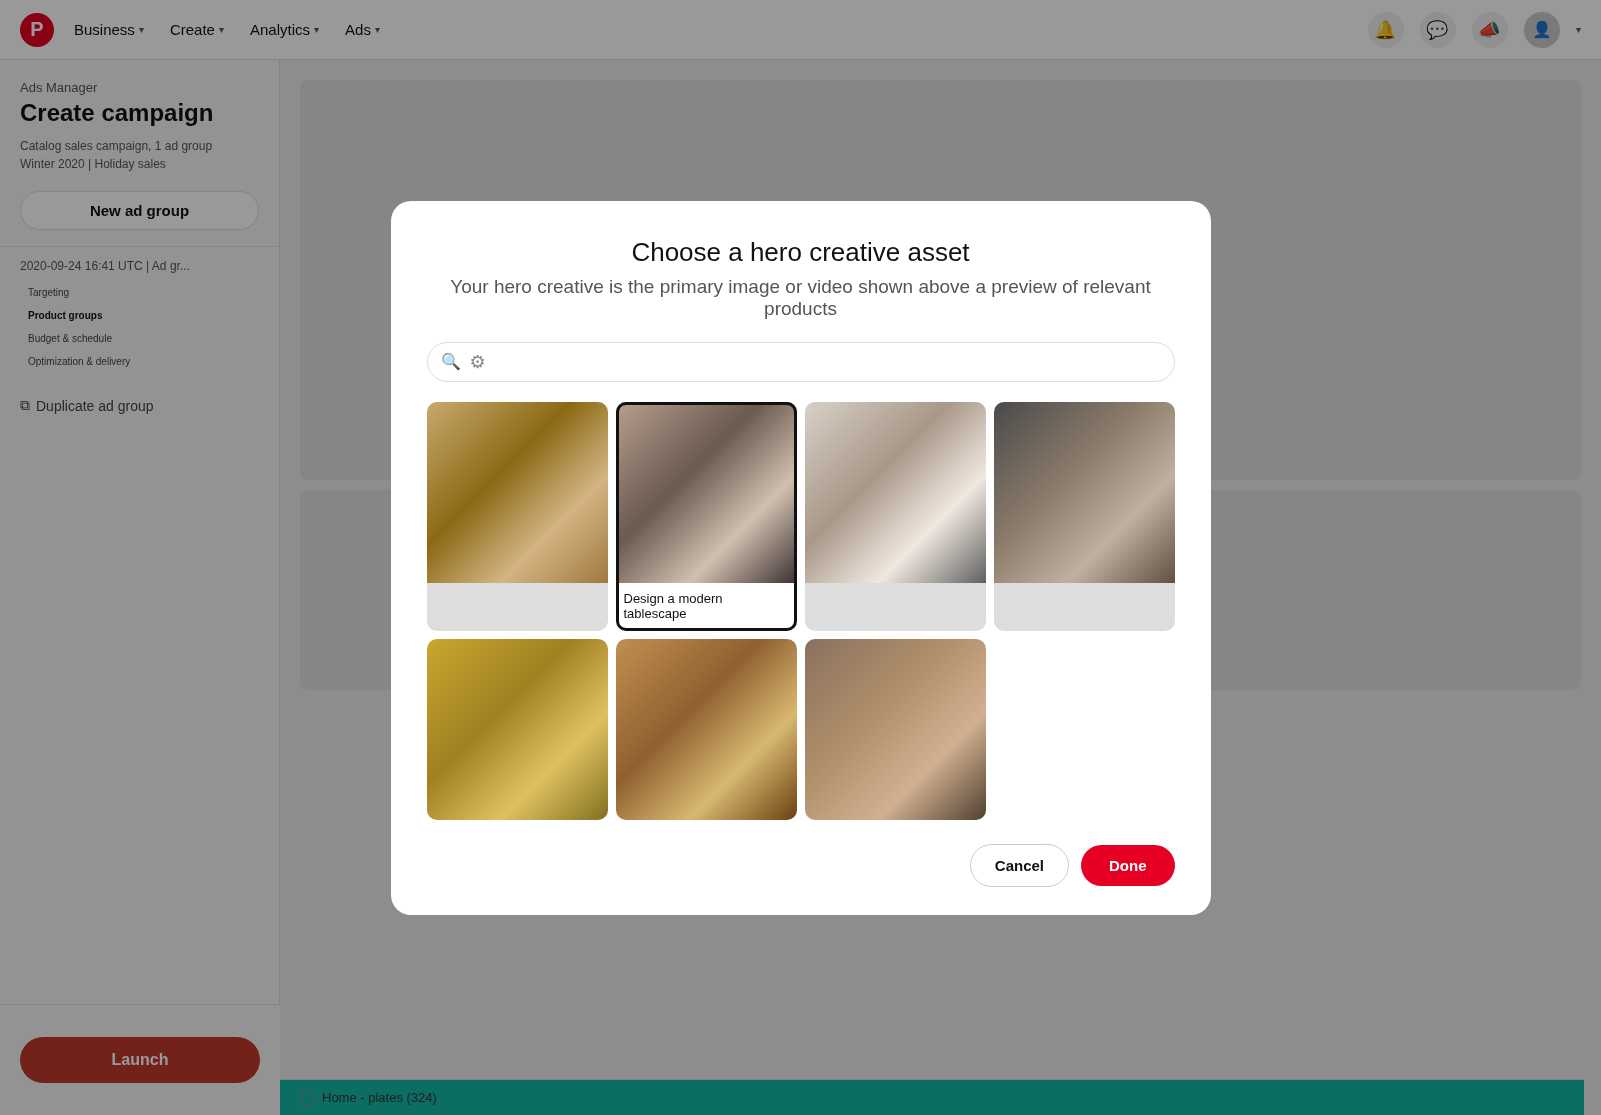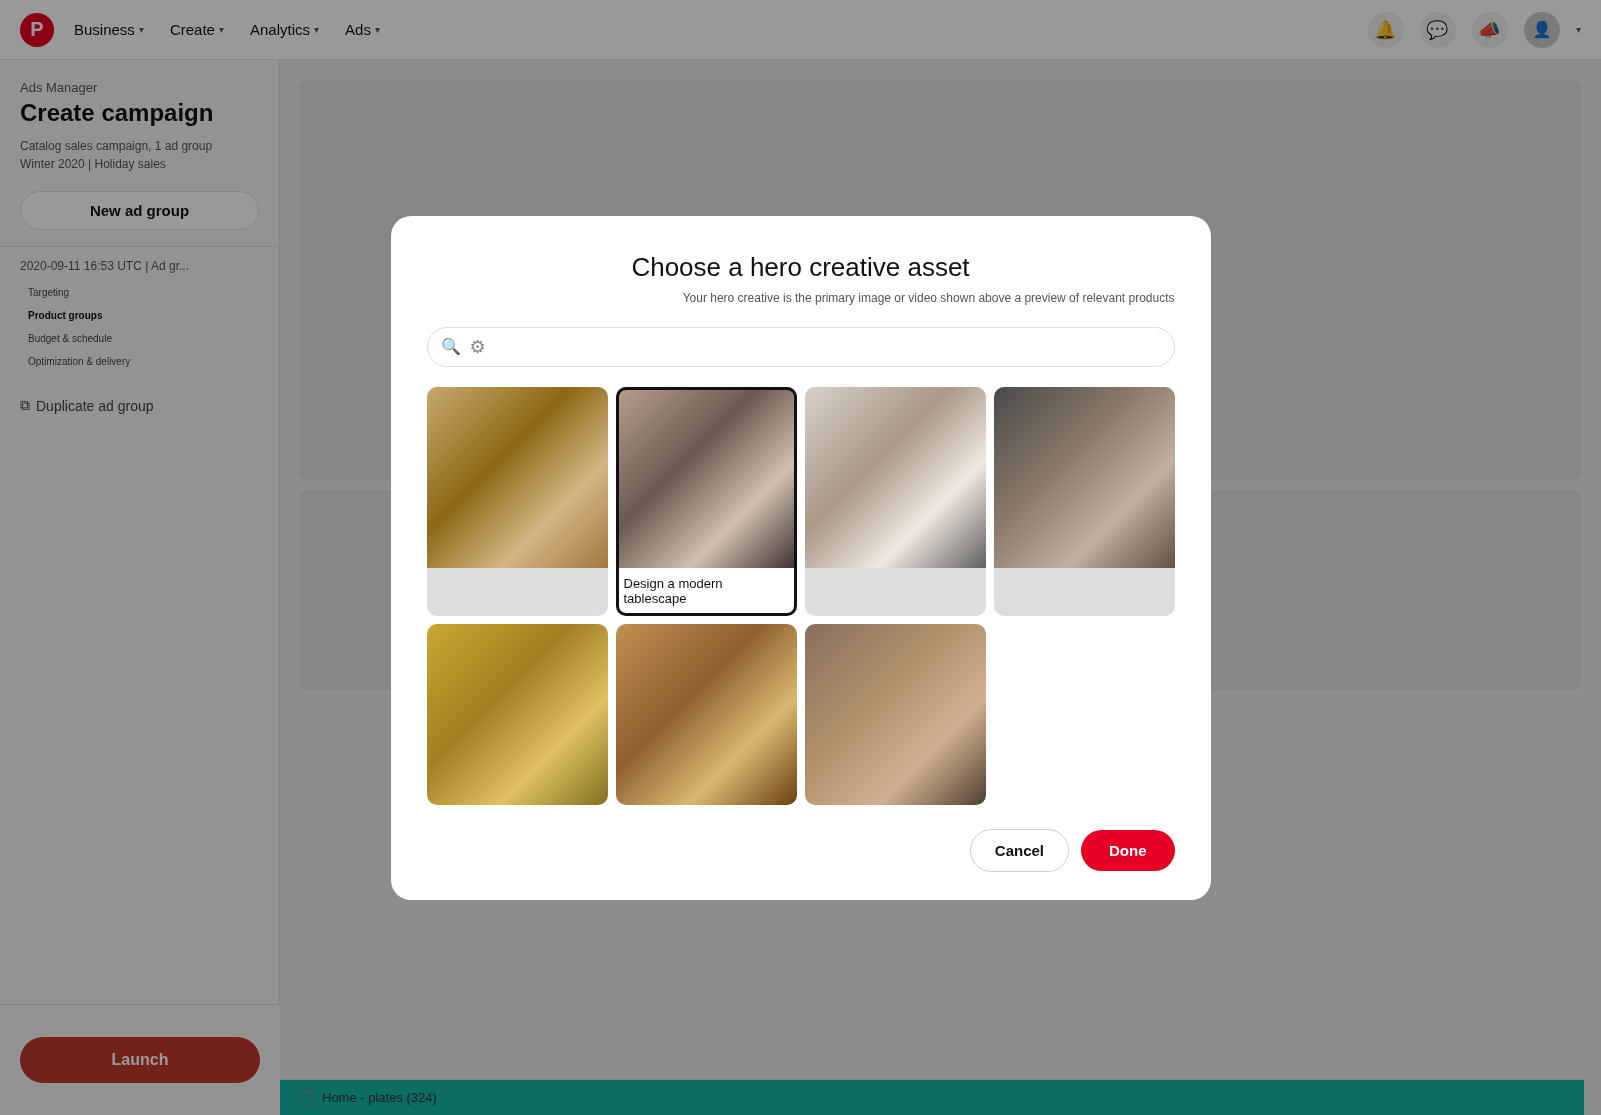--- a/index.html
+++ b/index.html
@@ -190,23 +190,23 @@
       overflow: hidden;
     }
     .modal-title {
       font-size: 26px;
       font-weight: 400;
       color: #111;
       text-align: center;
       margin-bottom: 8px;
     }
     .modal-subtitle {
-      font-size: 12px;
+      font-size: 19px;
       color: #555;
-      text-align: right;
+      text-align: center;
       margin-bottom: 22px;
     }
     .search-bar {
       display: flex;
       align-items: center;
       border: 1.5px solid #ddd;
       border-radius: 24px;
       padding: 8px 14px;
       margin-bottom: 20px;
       gap: 8px;
@@ -359,21 +359,21 @@
     <div class="sidebar-header">
       <div class="sidebar-breadcrumb">Ads Manager</div>
       <div class="sidebar-title">Create campaign</div>
       <div class="sidebar-campaign-info">Catalog sales campaign, 1 ad group</div>
       <div class="sidebar-campaign-info">Winter 2020 | Holiday sales</div>
     </div>
 
     <button class="new-ad-group-btn">New ad group</button>
 
     <div class="sidebar-ad-group">
-      <div class="sidebar-ad-group-meta">2020-09-11 16:53 UTC  |  Ad gr...</div>
+      <div class="sidebar-ad-group-meta">2020-09-24 16:41 UTC  |  Ad gr...</div>
 
       <div class="sidebar-nav-item">
         <span>Targeting</span>
       </div>
       <div class="sidebar-nav-item active">
         <span>Product groups</span>
       </div>
       <div class="sidebar-nav-item">
         <span>Budget &amp; schedule</span>
       </div>

